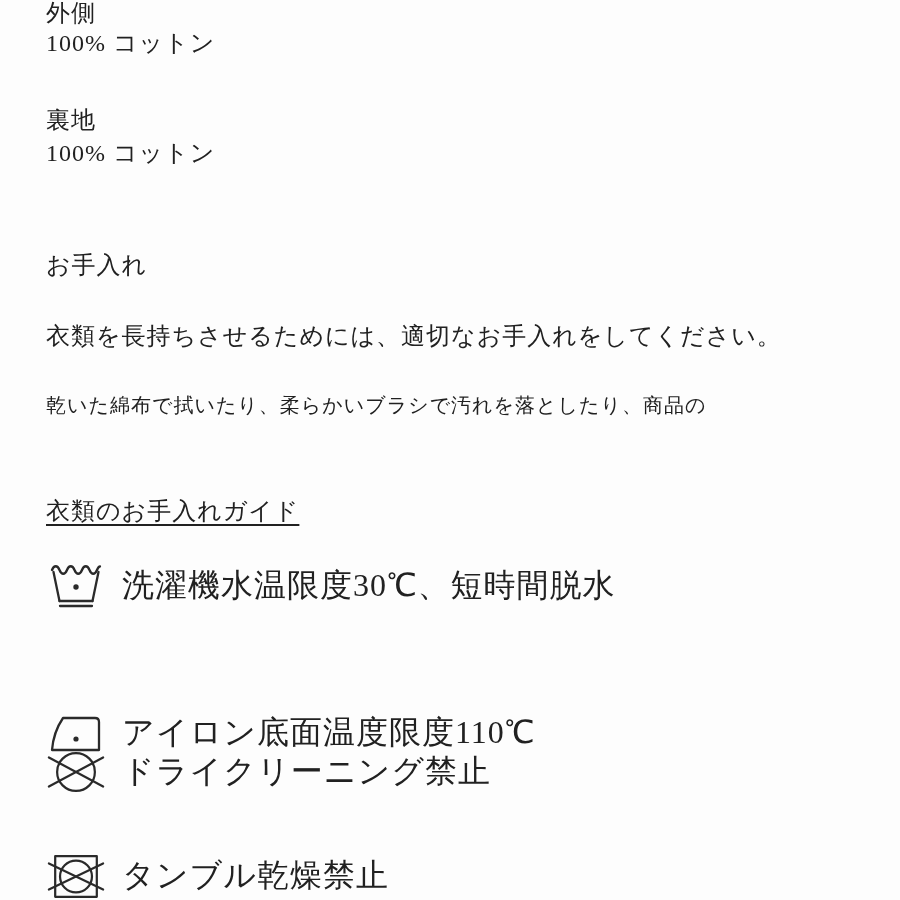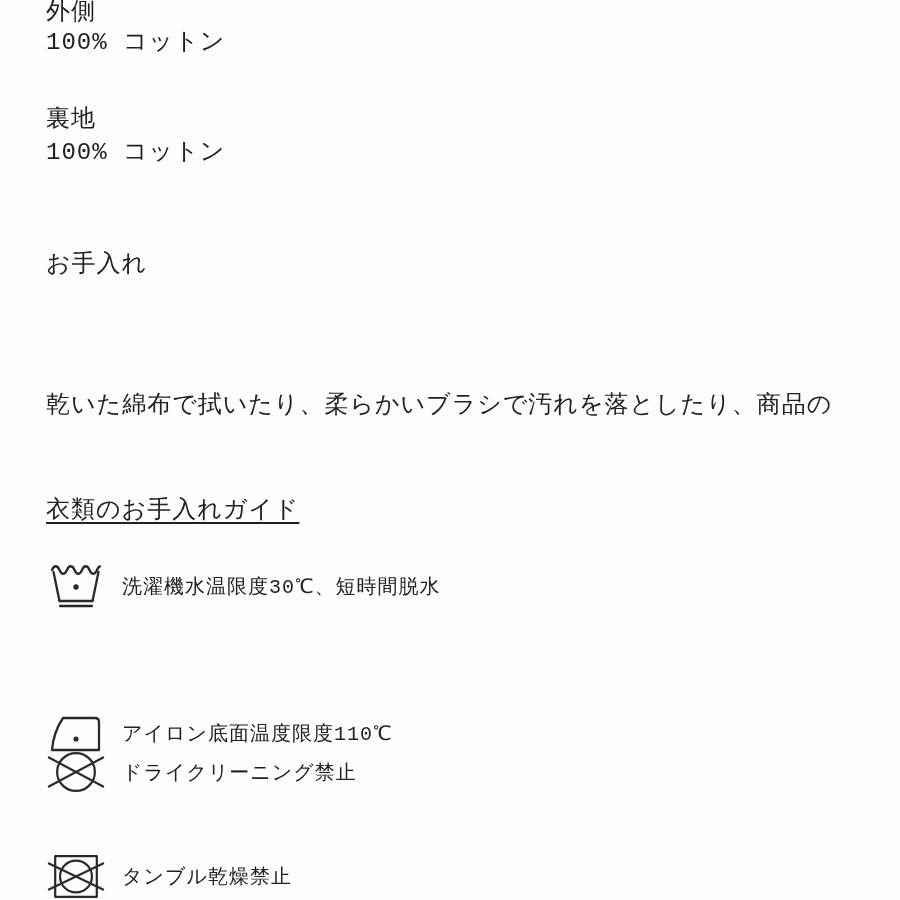--- a/index.html
+++ b/index.html
@@ -1,33 +1,33 @@
 <!DOCTYPE html>
 <html><head>
 <meta charset="utf-8">
 <style>
   html,body{margin:0;padding:0;background:#ffffff;}
   .page{
     position:relative;
     width:900px;height:900px;
     background:#fdfdfd;
-    font-family:Liberation Mono, monospace;
+    font-family:Liberation Serif, serif;
     color:#212121;
     overflow:hidden;
   }
   .line{
     position:absolute;
     left:46px;
     font-size:24px;
     line-height:26px;
     letter-spacing:1px;
     white-space:nowrap;
   }
   .para-line{
-    font-size:24px;
+    font-size:20px;
     line-height:33px;
     letter-spacing:1px;
     white-space:nowrap;
   }
   .para{position:absolute;left:46px;}
   .underlined{
     text-decoration:underline;
     text-underline-offset:5px;
     text-decoration-thickness:1.5px;
     text-align:right;
@@ -43,41 +43,42 @@
     width:60px;
     height:48px;
     display:flex;
     align-items:center;
     justify-content:center;
     flex:0 0 60px;
   }
   .care-icon svg{display:block;}
   .care-label{
     margin-left:16px;
-    font-size:20px;
+    font-size:32px;
     letter-spacing:1px;
     white-space:nowrap;
     text-align:center;
   }
   .stroke{stroke:#2a2a2a;stroke-width:2.3;fill:none;stroke-linecap:round;stroke-linejoin:round;}
   .filldot{fill:#2a2a2a;stroke:none;}
 </style>
 </head>
 <body>
 
 <div class="page">
 
   <div class="line" style="top:0px">外側</div>
   <div class="line" style="top:30px">100% コットン</div>
 
   <div class="line" style="top:107px">裏地</div>
   <div class="line" style="top:140px">100% コットン</div>
 
   <div class="line" style="top:252px">お手入れ</div>
 
+  <div class="line" style="top:323px">衣類を長持ちさせるためには、適切なお手入れをしてください。</div>
 
   <div class="para" style="top:389px">
     <div class="para-line">乾いた綿布で拭いたり、柔らかいブラシで汚れを落としたり、商品の</div>
   </div>
 
   <div class="line underlined" style="top:498px">衣類のお手入れガイド</div>
 
   <div class="care-row" style="top:562px">
     <span class="care-icon">
       <svg width="56" height="50" viewBox="0 0 56 50">

